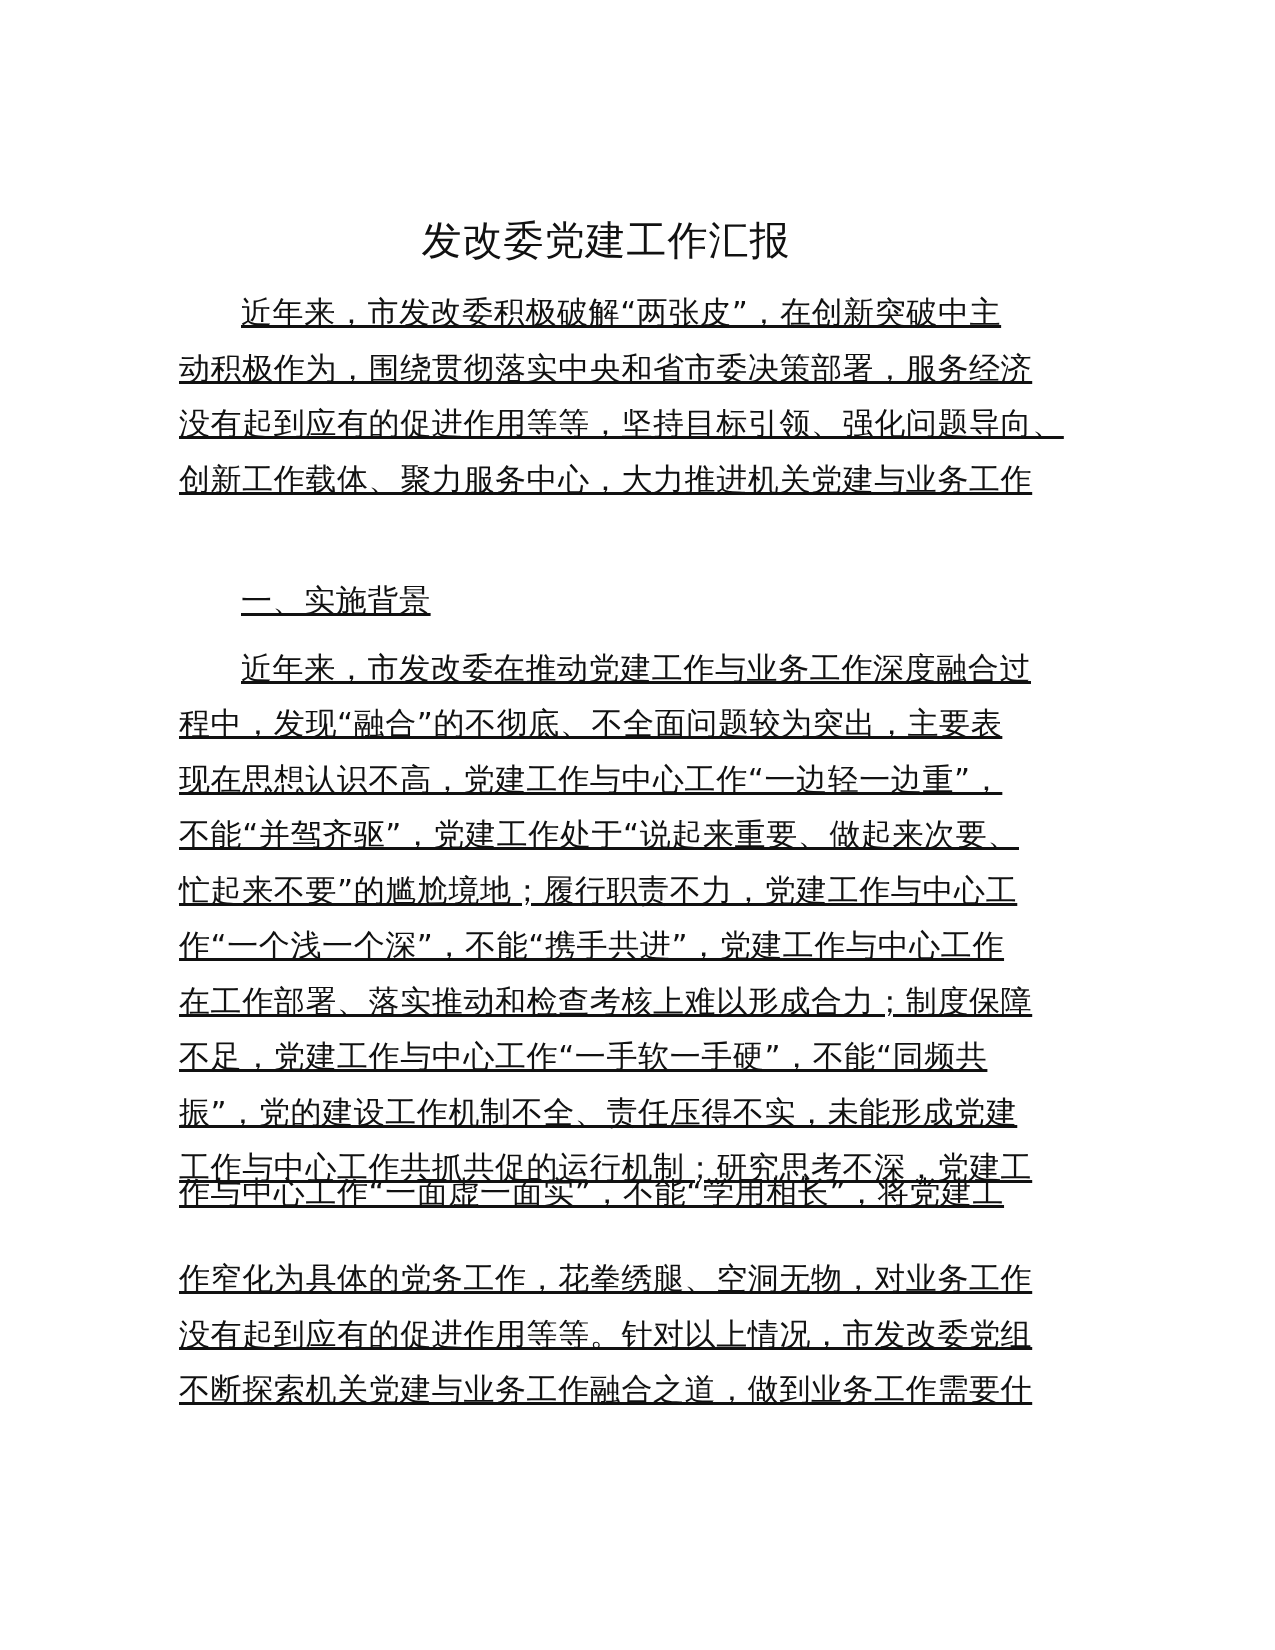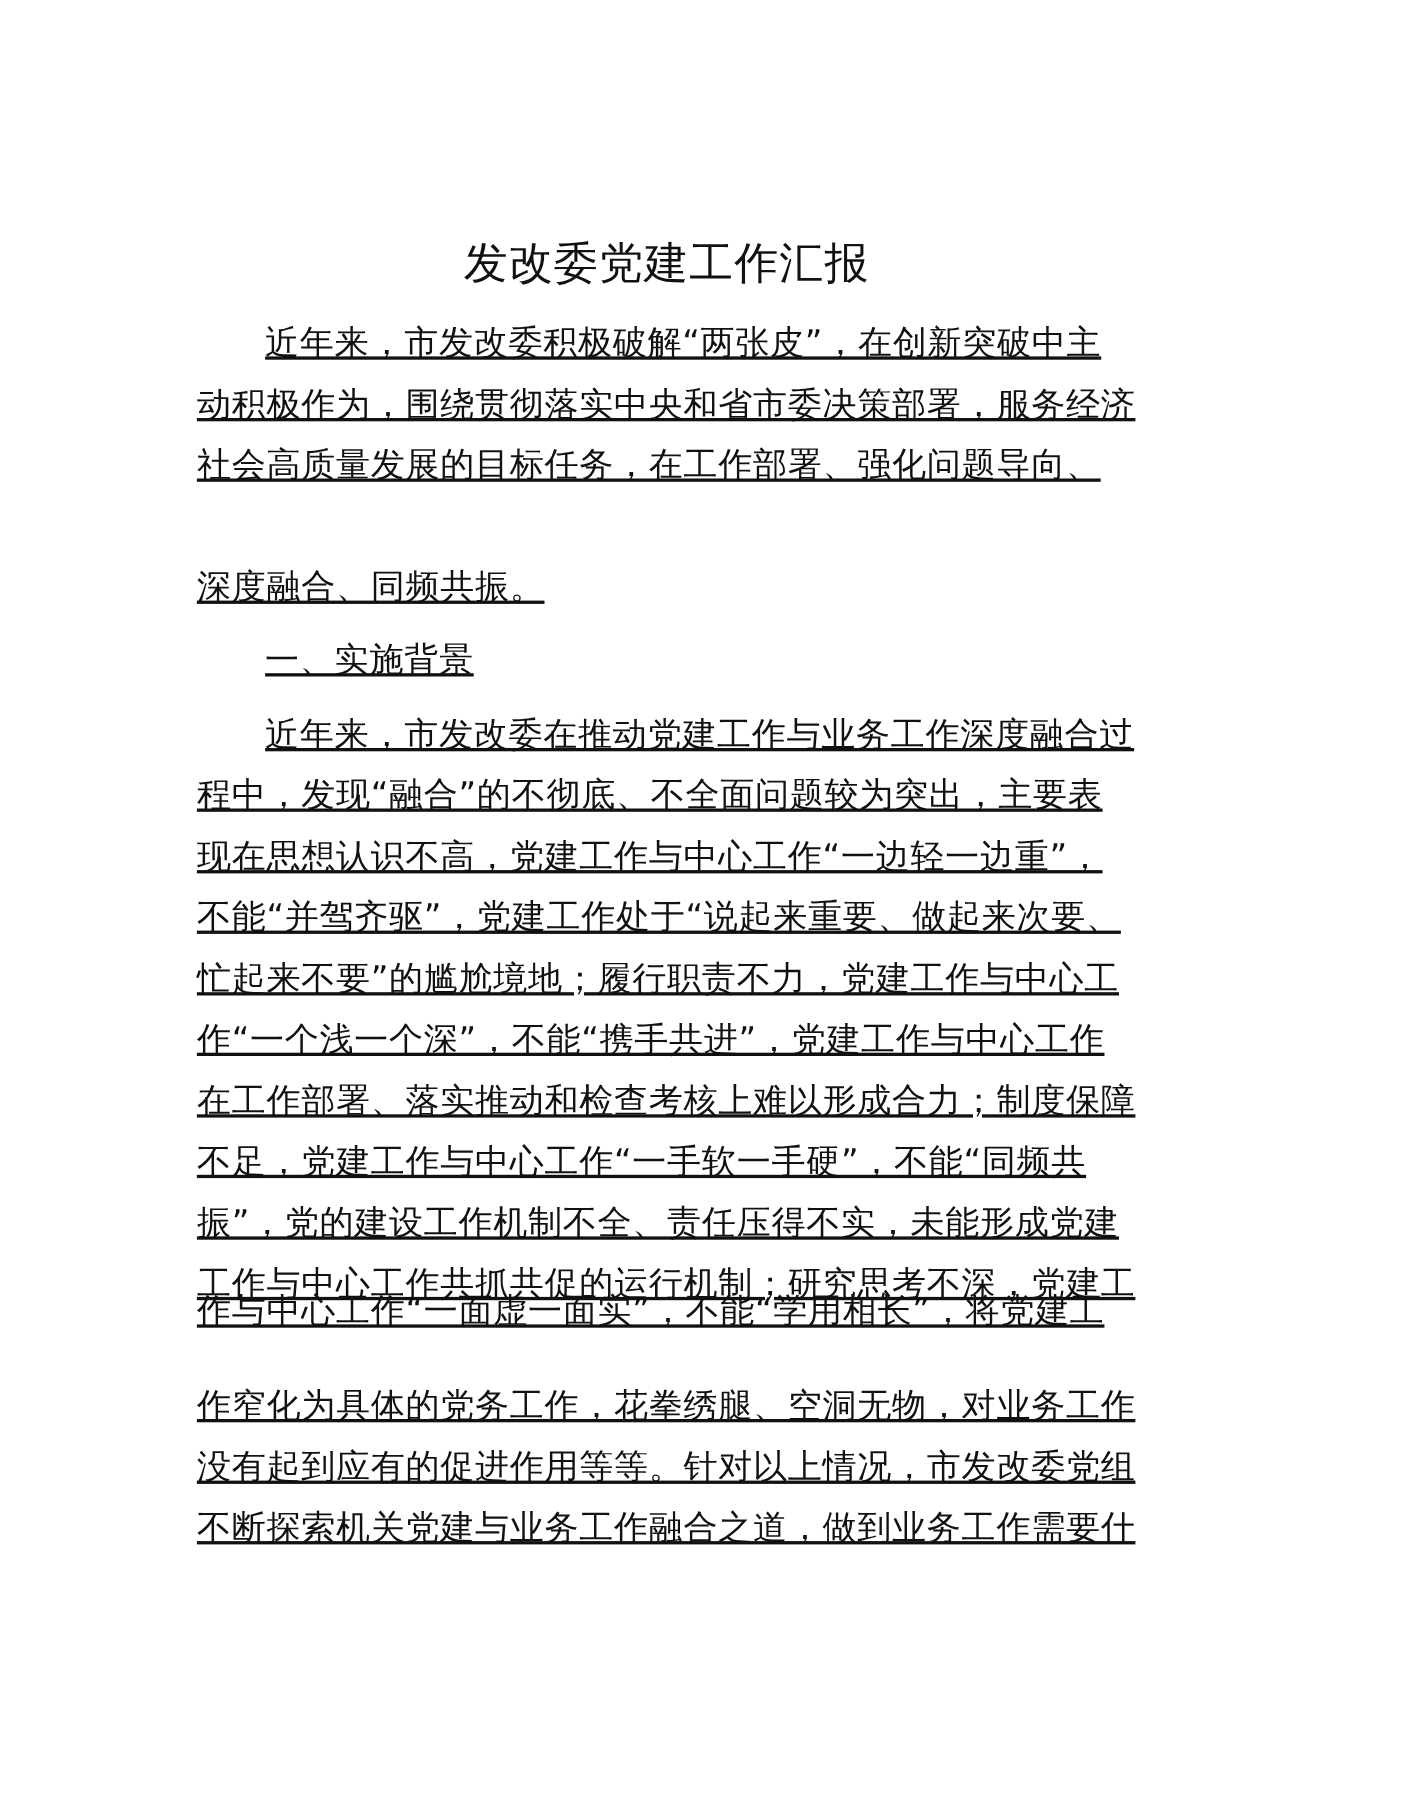--- a/index.html
+++ b/index.html
@@ -49,22 +49,22 @@
     }
   </style>
 </head>
 <body>
 
 <div class="page">
   <div class="title" style="top:212px">发改委党建工作汇报</div>
 
   <div class="line indent" style="top:292px">近年来，市发改委积极破解“两张皮”，在创新突破中主</div>
   <div class="line" style="top:348px">动积极作为，围绕贯彻落实中央和省市委决策部署，服务经济</div>
-  <div class="line" style="top:403px">社会高质量发展的目标任务，在工作部署、强化问题导向、</div>
-  <div class="line" style="top:514px">深度融合、同频共振。</div>
+  <div class="line" style="top:403px">没有起到应有的促进作用等等，坚持目标引领、强化问题导向、</div>
+  <div class="line" style="top:459px">创新工作载体、聚力服务中心，大力推进机关党建与业务工作</div>
 
   <div class="line indent" style="top:580px">一、实施背景</div>
 
   <div class="line indent" style="top:648px">近年来，市发改委在推动党建工作与业务工作深度融合过</div>
   <div class="line" style="top:759px">现在思想认识不高，党建工作与中心工作“一边轻一边重”，</div>
   <div class="line" style="top:703px">程中，发现“融合”的不彻底、不全面问题较为突出，主要表</div>
   <div class="line" style="top:814px">不能“并驾齐驱”，党建工作处于“说起来重要、做起来次要、</div>
   <div class="line" style="top:870px">忙起来不要”的尴尬境地；履行职责不力，党建工作与中心工</div>
   <div class="line" style="top:925px">作“一个浅一个深”，不能“携手共进”，党建工作与中心工作</div>
   <div class="line" style="top:981px">在工作部署、落实推动和检查考核上难以形成合力；制度保障</div>

